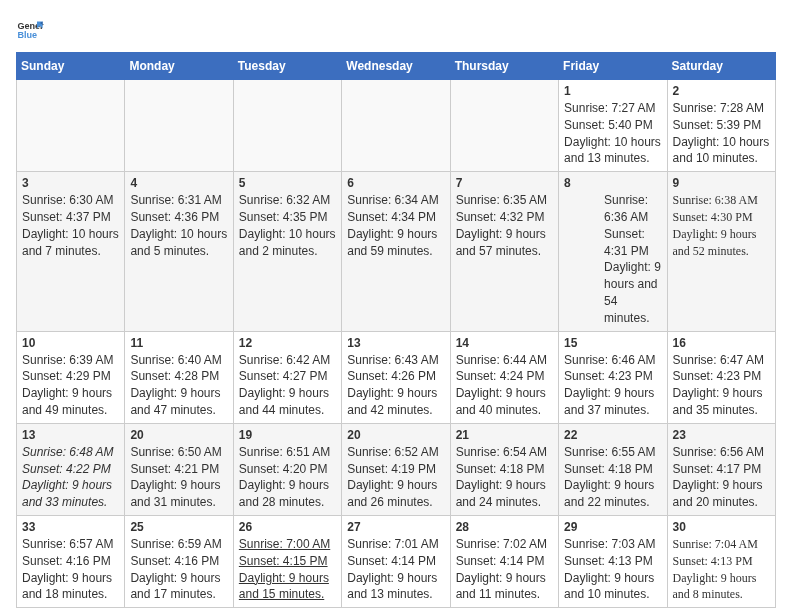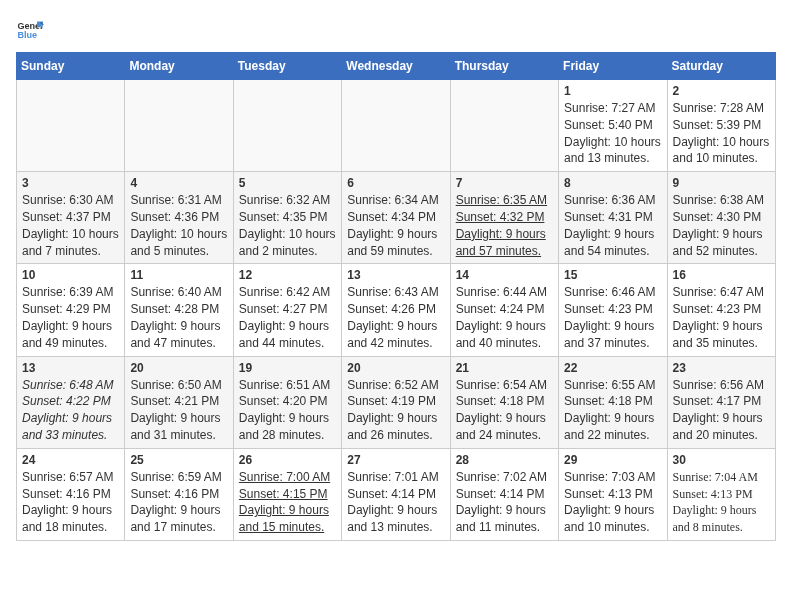--- a/index.html
+++ b/index.html
@@ -152,33 +152,33 @@
 Daylight: 10 hours and 2 minutes.</div>
         </td>
         <td>
           <span class="day-number">6</span>
           <div class="day-info" style="white-space: pre-line;">Sunrise: 6:34 AM
 Sunset: 4:34 PM
 Daylight: 9 hours and 59 minutes.</div>
         </td>
         <td>
           <span class="day-number">7</span>
-          <div class="day-info" style="white-space: pre-line; text-decoration: underline;">Sunrise: 6:35 AM
+          <div class="day-info" style="white-space: pre-line;">Sunrise: 6:35 AM
 Sunset: 4:32 PM
 Daylight: 9 hours and 57 minutes.</div>
         </td>
         <td>
           <span class="day-number">8</span>
-          <div class="day-info" style="white-space: pre-line;">Sunrise: 6:36 AM
+          <div class="day-info" style="white-space: pre-line; margin-left: 40px;">Sunrise: 6:36 AM
 Sunset: 4:31 PM
 Daylight: 9 hours and 54 minutes.</div>
         </td>
         <td>
           <span class="day-number">9</span>
-          <div class="day-info" style="white-space: pre-line;">Sunrise: 6:38 AM
+          <div class="day-info" style="white-space: pre-line; font-family: Liberation Serif, serif;">Sunrise: 6:38 AM
 Sunset: 4:30 PM
 Daylight: 9 hours and 52 minutes.</div>
         </td>
       </tr>
       <tr>
         <td>
           <span class="day-number">10</span>
           <div class="day-info" style="white-space: pre-line;">Sunrise: 6:39 AM
 Sunset: 4:29 PM
 Daylight: 9 hours and 49 minutes.</div>
@@ -259,21 +259,21 @@
         </td>
         <td>
           <span class="day-number">23</span>
           <div class="day-info" style="white-space: pre-line;">Sunrise: 6:56 AM
 Sunset: 4:17 PM
 Daylight: 9 hours and 20 minutes.</div>
         </td>
       </tr>
       <tr>
         <td>
-          <span class="day-number">24</span>
+          <span class="day-number">33</span>
           <div class="day-info" style="white-space: pre-line;">Sunrise: 6:57 AM
 Sunset: 4:16 PM
 Daylight: 9 hours and 18 minutes.</div>
         </td>
         <td>
           <span class="day-number">25</span>
           <div class="day-info" style="white-space: pre-line;">Sunrise: 6:59 AM
 Sunset: 4:16 PM
 Daylight: 9 hours and 17 minutes.</div>
         </td>

